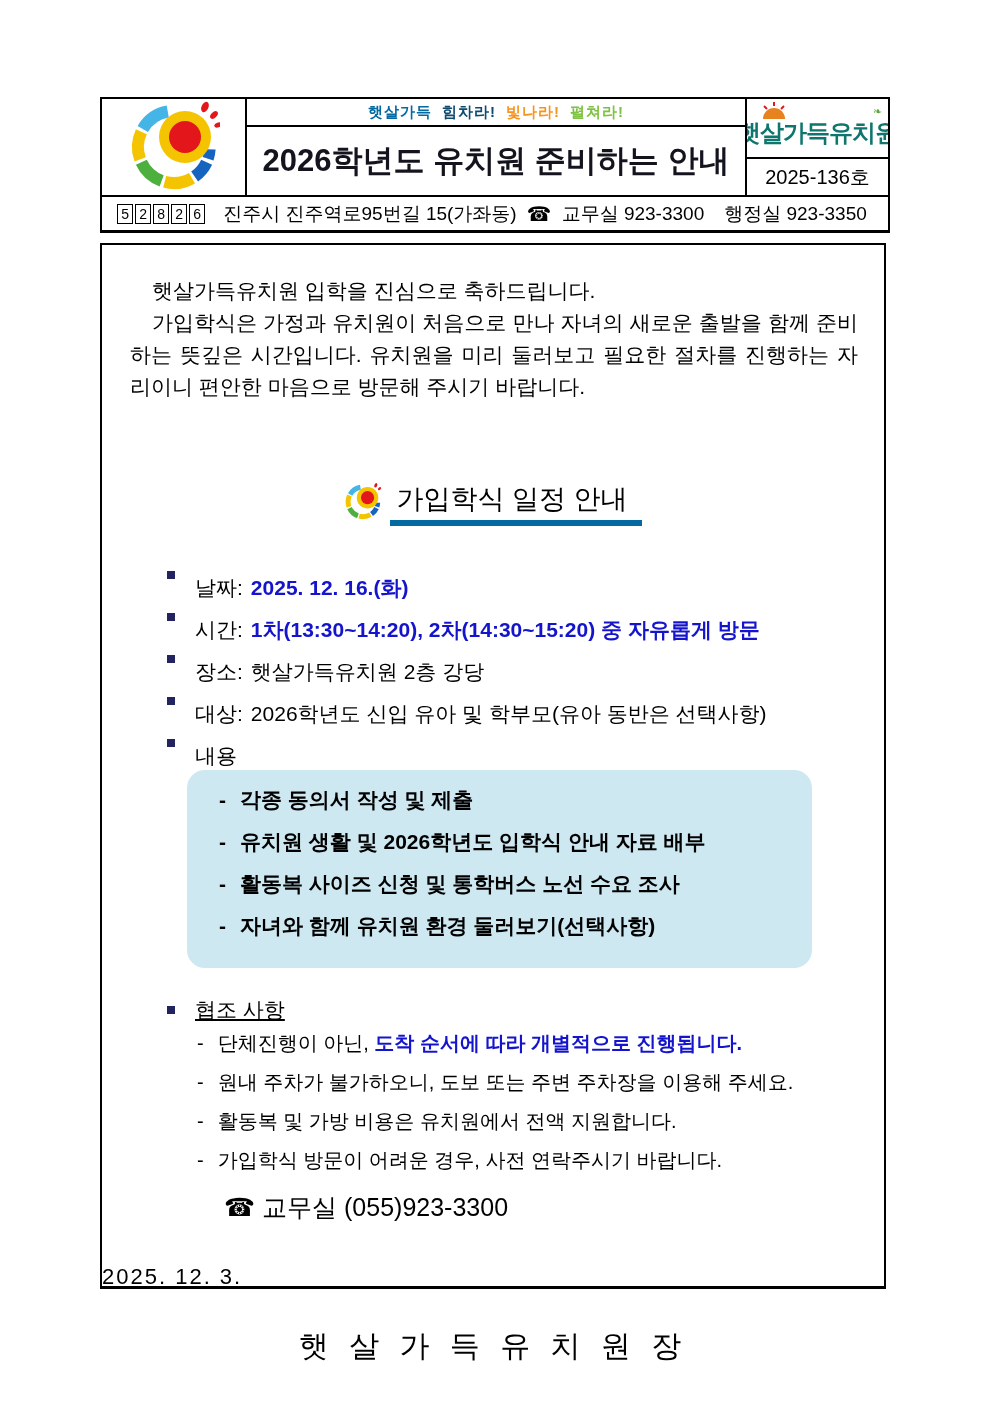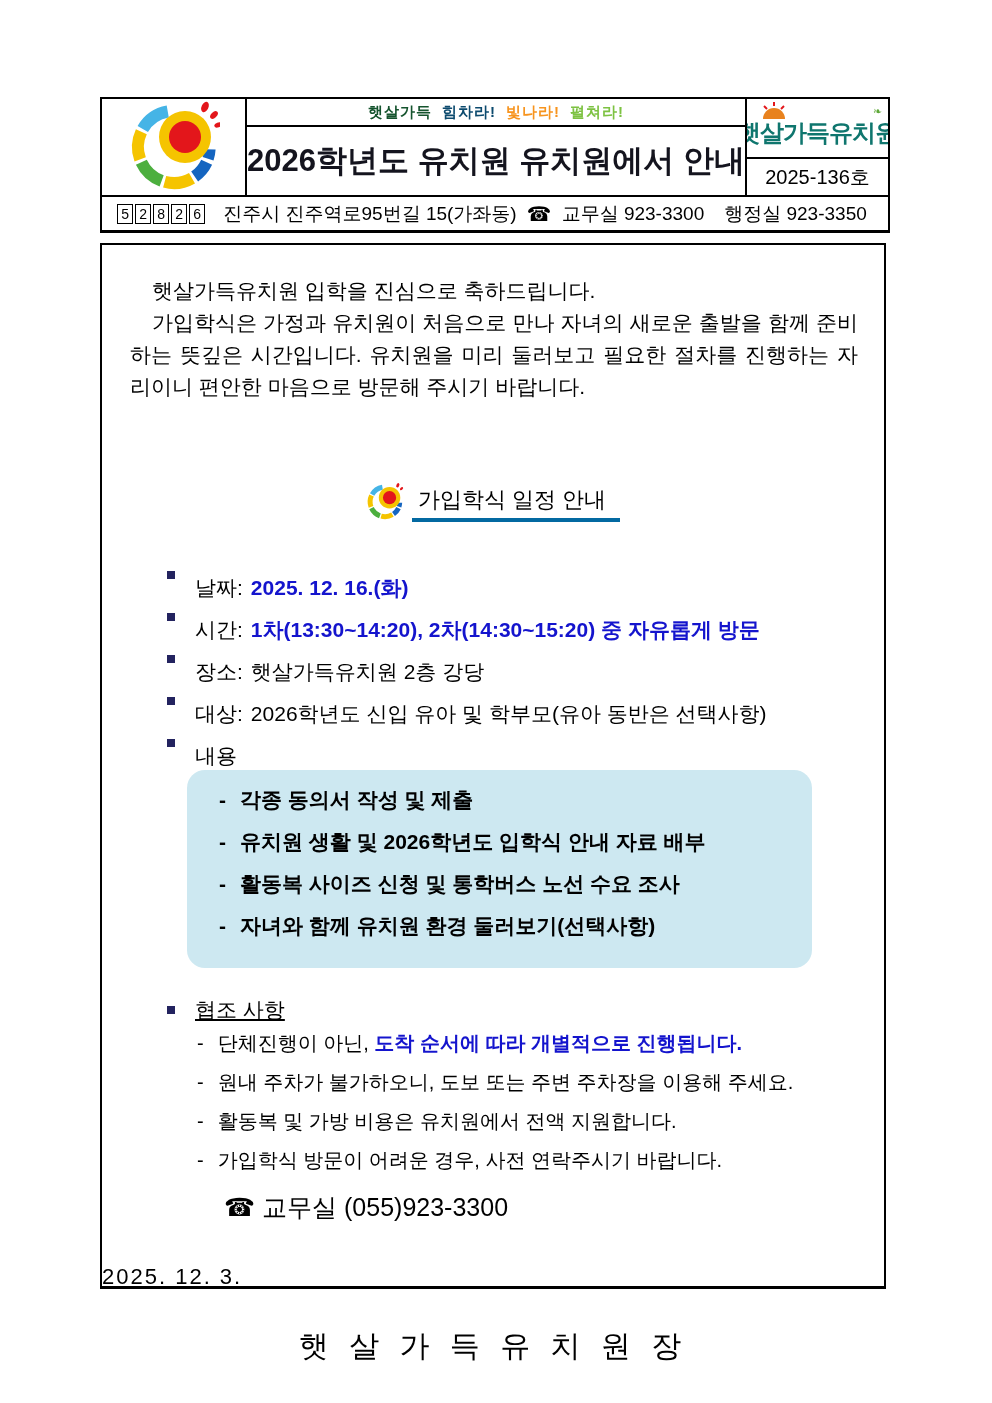--- a/index.html
+++ b/index.html
@@ -7,21 +7,21 @@
         font-family:"Liberation Sans","DejaVu Sans",sans-serif;color:#000;}
 
   
   .header-box{position:absolute;left:100px;top:97px;width:786px;border:2px solid #000;border-bottom:none;}
   .header-top{display:flex;height:96px;}
   .logo-cell{width:143px;border-right:2px solid #000;display:flex;align-items:center;justify-content:center;}
   .center-cell{flex:1;display:flex;flex-direction:column;border-right:2px solid #000;}
   .slogan-row{height:26px;border-bottom:2px solid #000;display:flex;align-items:center;justify-content:center;
               font-size:15px;font-weight:bold;letter-spacing:1px;}
   .slogan-row span{margin:0 5px;white-space:nowrap;}
-  .slogan-brand{color:#14532d;}
+  .slogan-brand{color:#0369a1;}
   .slogan-w1{color:#0c4a6e;}
   .slogan-w2{color:#f7941e;}
   .slogan-w3{color:#7dc242;}
   .title-row{flex:1;display:flex;align-items:center;justify-content:center;
              font-size:31px;font-weight:bold;color:#14141e;letter-spacing:0px;white-space:nowrap;}
   .right-cell{width:141px;display:flex;flex-direction:column;}
   .klogo{height:58px;border-bottom:2px solid #000;position:relative;display:flex;align-items:flex-end;justify-content:center;overflow:hidden;}
   .klogo-text{font-weight:bold;font-size:24px;color:#0f766e;letter-spacing:-1px;margin-bottom:8px;white-space:nowrap;}
   .klogo-sun{position:absolute;left:12px;top:2px;}
   .klogo-sprout{position:absolute;right:6px;top:6px;color:#5fa838;font-size:11px;}
@@ -35,21 +35,21 @@
   .phone-glyph{font-size:20px;margin:0 4px;}
 
   
   .main-box{position:absolute;left:100px;top:243px;width:786px;height:1046px;border:2px solid #000;border-bottom:3px solid #000;
             box-sizing:border-box;font-size:21px;}
   .para{margin:0 26px 0 28px;line-height:32px;}
   .p1{margin-top:30px;text-indent:22px;}
   .p2{text-align:justify;text-indent:22px;}
 
   .section-head{margin-top:78px;display:flex;align-items:center;justify-content:center;}
-  .section-head .txt{font-size:22px;border-bottom:4px solid #0369a1;padding:0 14px 3px 6px;margin-left:8px;}
+  .section-head .txt{font-size:27px;border-bottom:6px solid #0369a1;padding:0 14px 3px 6px;margin-left:8px;}
 
   .sched{margin-top:28px;}
   .sched-item{display:flex;align-items:baseline;margin-left:65px;height:42px;}
   .sq{width:8px;height:8px;background:#23235f;margin-right:20px;flex:0 0 auto;align-self:center;}
   .sched-label{margin-right:8px;white-space:nowrap;margin-top:20px;}
   .blue{color:#1414cd;font-weight:bold;}
 
   .content-box{margin:6px 0 0 85px;width:625px;background:#cde8f1;border-radius:18px;
                padding:16px 0 14px 0;box-sizing:border-box;}
   .cb-line{display:flex;align-items:baseline;margin-left:32px;height:42px;font-weight:bold;}
@@ -89,21 +89,21 @@
         </span>
       </div>
 
       <div class="center-cell">
         <div class="slogan-row">
           <span class="slogan-brand">햇살가득</span>
           <span class="slogan-w1">힘차라!</span>
           <span class="slogan-w2">빛나라!</span>
           <span class="slogan-w3">펼쳐라!</span>
         </div>
-        <div class="title-row">2026학년도 유치원 유치원에서 안내</div>
+        <div class="title-row">2026학년도 유치원 준비하는 안내</div>
       </div>
 
       <div class="right-cell">
         <div class="klogo">
           <span class="klogo-sun">
             <svg width="30" height="18" viewBox="0 0 30 18">
               <path d="M 4 18 A 11 11 0 0 1 26 18 Z" fill="#e8821e"></path>
               <line x1="15" y1="1" x2="15" y2="5" stroke="#e3161b" stroke-width="2"></line>
               <line x1="5" y1="5" x2="8" y2="8" stroke="#e3161b" stroke-width="2"></line>
               <line x1="25" y1="5" x2="22" y2="8" stroke="#e3161b" stroke-width="2"></line>

